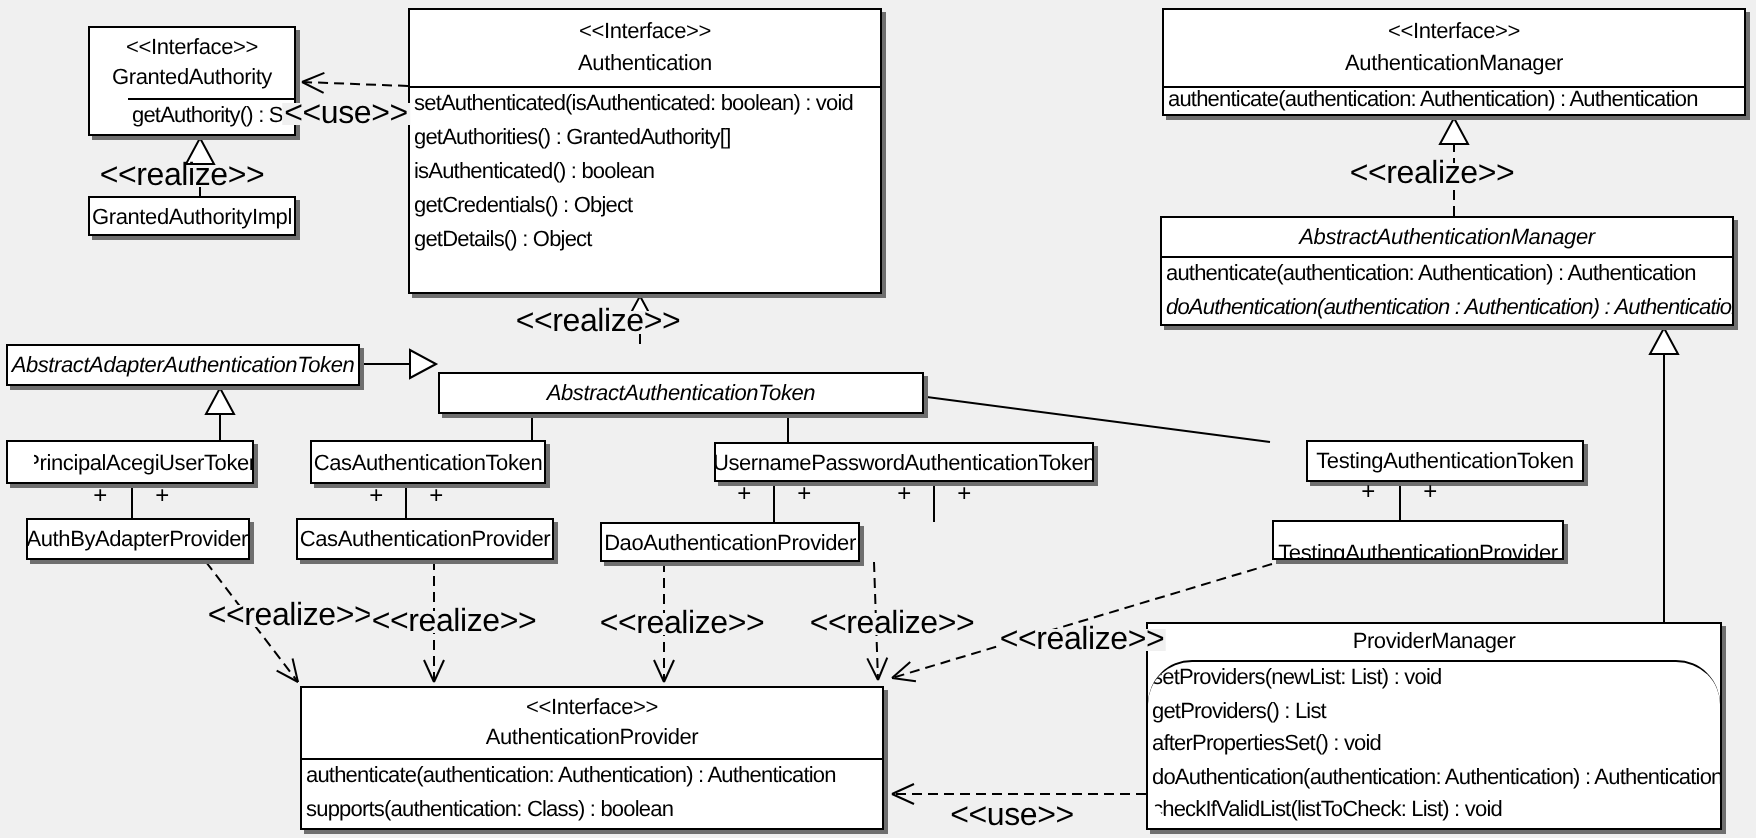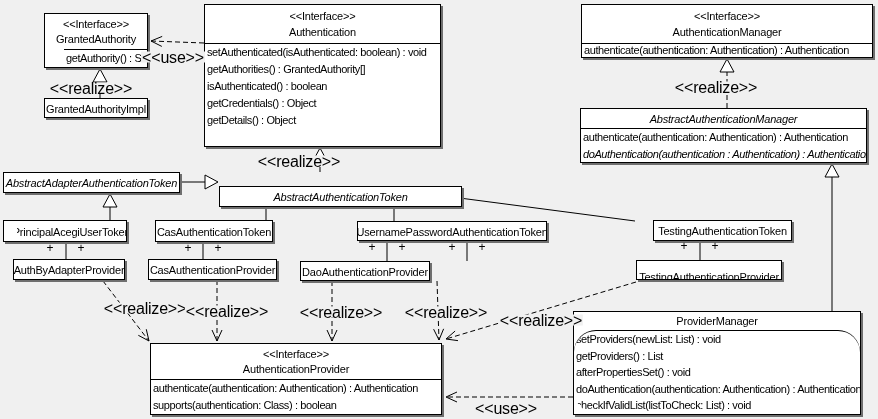--- a/index.html
+++ b/index.html
@@ -187,21 +187,21 @@
       <div class="uml-title" style="height: 19px;">
         <span>UsernamePasswordAuthenticationToken</span>
       </div>
     </div>
     <div class="uml-class" style="left: 633px; top: 220px; width: 139px; height: 21px; margin-left: 20px;">
       <div class="uml-title" style="height: 20px;">
         <span>TestingAuthenticationToken</span>
       </div>
     </div>
     <div class="uml-class" style="left: 13px; top: 259px; width: 112px; height: 21px;">
-      <div class="uml-title" style="height: 20px;">
+      <div class="uml-title" style="height: 20px; align-items: flex-end;">
         <span>AuthByAdapterProvider</span>
       </div>
     </div>
     <div class="uml-class" style="left: 148px; top: 259px; width: 129px; height: 21px;">
       <div class="uml-title" style="height: 20px;">
         <span>CasAuthenticationProvider</span>
       </div>
     </div>
     <div class="uml-class" style="left: 300px; top: 261px; width: 130px; height: 20px;">
       <div class="uml-title" style="height: 19px;">

